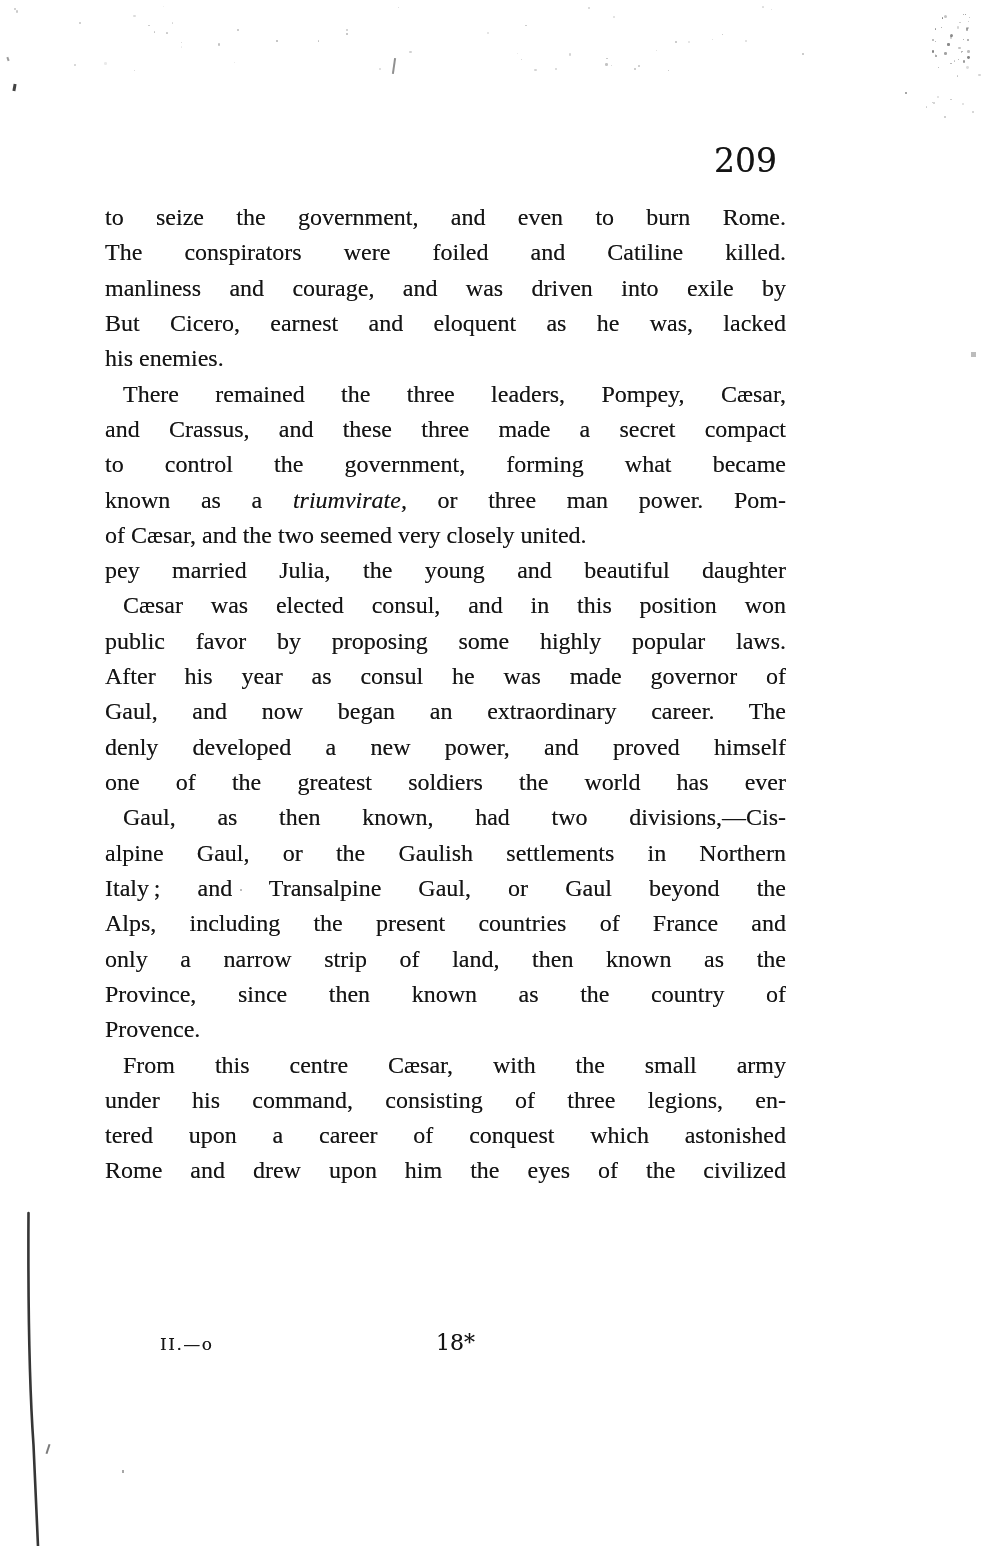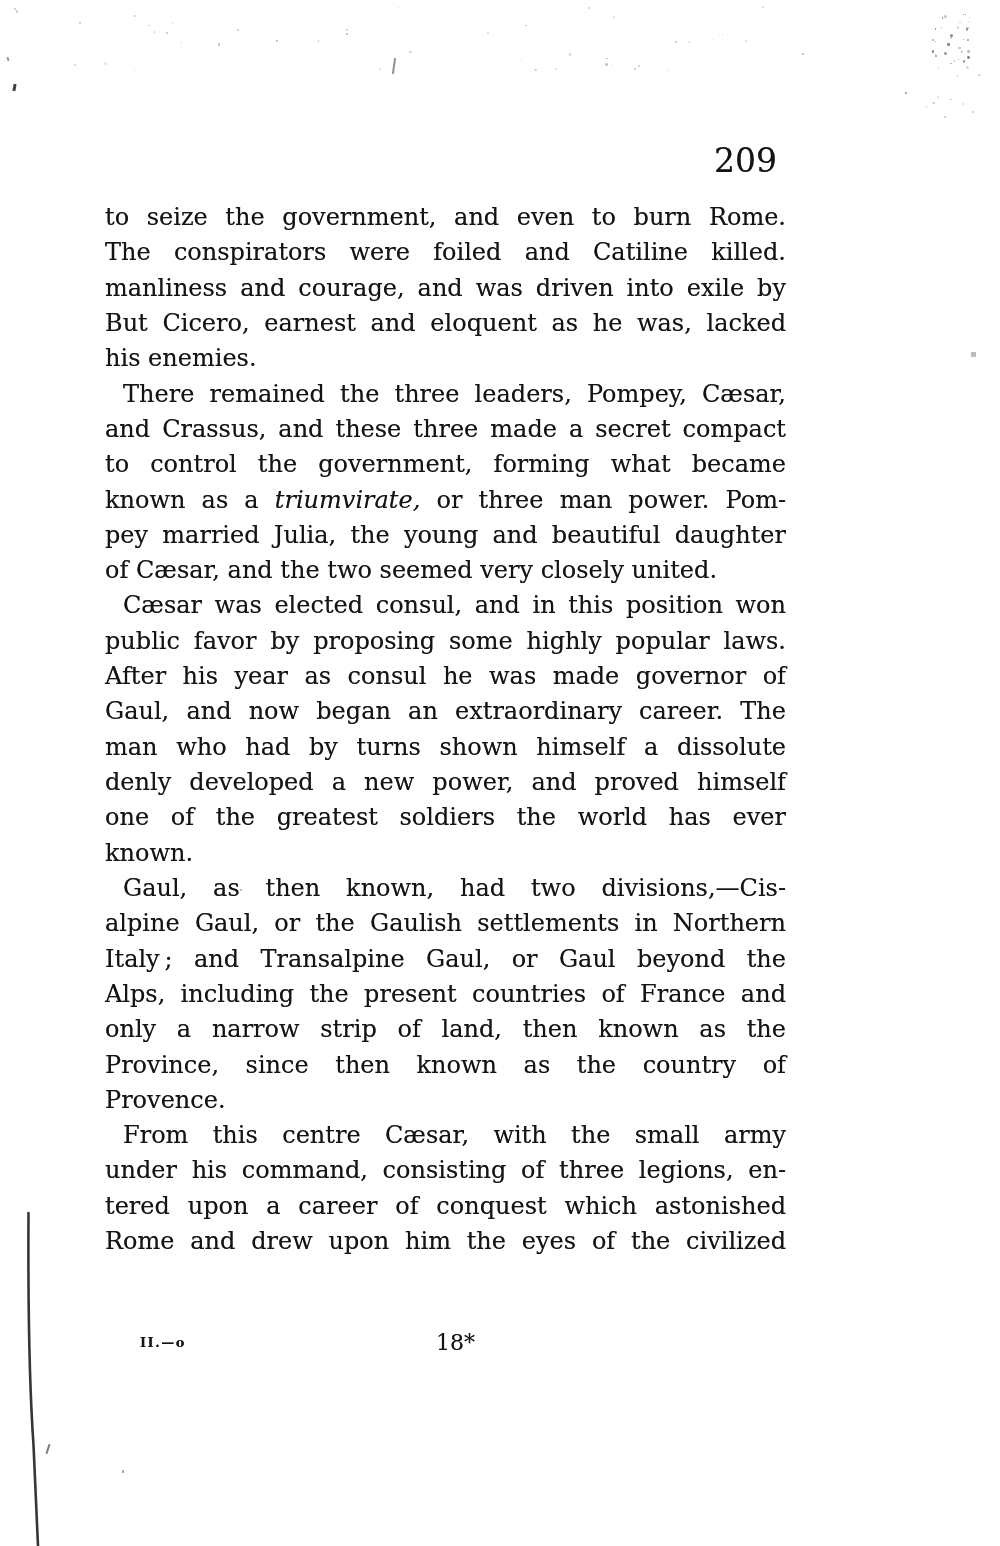--- a/index.html
+++ b/index.html
@@ -27,35 +27,34 @@
     font-size:33px; line-height:1;
     text-shadow:0 0 0.5px rgba(17,17,17,0.5);
   }
   
   .bodytext {
     position:absolute; left:105px; top:200px; width:681px;
     font-size:24px; line-height:35.32px;
     text-shadow:0 0 0.5px rgba(17,17,17,0.55);
     font-kerning:normal;
   }
-  .paragraph { margin:0; }
+  .paragraph { margin:0;font-family:Liberation Serif, serif; }
   .line {
     text-align:justify;
     -moz-text-align-last:justify;
     text-align-last:justify;
   }
   .line.endline { text-align-last:left; -moz-text-align-last:left; }
   .line.indent { text-indent:18px; }
   .it { font-style:italic; }
   
   .volume-mark {
-    position:absolute; left:140px; top:1336px;
-    font-size:13px; letter-spacing:1.5px; line-height:1;
+    position:absolute; left:160px; top:1336px;
+    font-size:17px; letter-spacing:1.5px; line-height:1;
     text-shadow:0 0 0.4px rgba(17,17,17,0.5);
-    font-weight:bold;
   }
   .section-mark {
     position:absolute; left:436px; top:1332px;
     font-size:22px; line-height:1;
     text-shadow:0 0 0.4px rgba(17,17,17,0.5);
   }
   
   .edge-line-svg { position:absolute; left:0; top:1205px; width:60px; height:341px; }
   .noise { position:absolute; left:0; top:0; width:1000px; height:1546px; pointer-events:none; }
   .speck { position:absolute; background:#4a4a4a; border-radius:50%; }
@@ -181,32 +180,30 @@
         <div class="line">The conspirators were foiled and Catiline killed.</div>
         <div class="line">manliness and courage, and was driven into exile by</div>
         <div class="line">But Cicero, earnest and eloquent as he was, lacked</div>
         <div class="line endline">his enemies.</div>
       </div>
       <div class="paragraph">
         <div class="line indent">There remained the three leaders, Pompey, Cæsar,</div>
         <div class="line">and Crassus, and these three made a secret compact</div>
         <div class="line">to control the government, forming what became</div>
         <div class="line"><span>known as a </span><span class="it">triumvirate,</span><span> or three man power.  Pom-</span></div>
+        <div class="line endline">of Cæsar, and the two seemed very closely united.</div>
         <div class="line">pey married Julia, the young and beautiful daughter</div>
-        <div class="line endline">of Cæsar, and the two seemed very closely united.</div>
       </div>
       <div class="paragraph">
         <div class="line indent">Cæsar was elected consul, and in this position won</div>
         <div class="line">public favor by proposing some highly popular laws.</div>
         <div class="line">After his year as consul he was made governor of</div>
         <div class="line">Gaul, and now began an extraordinary career.  The</div>
-        <div class="line">man who had by turns shown himself a dissolute</div>
         <div class="line">denly developed a new power, and proved himself</div>
         <div class="line">one of the greatest soldiers the world has ever</div>
-        <div class="line endline">known.</div>
       </div>
       <div class="paragraph">
         <div class="line indent">Gaul, as then known, had two divisions,—Cis-</div>
         <div class="line">alpine Gaul, or the Gaulish settlements in Northern</div>
         <div class="line">Italy ; and Transalpine Gaul, or Gaul beyond the</div>
         <div class="line">Alps, including the present countries of France and</div>
         <div class="line">only a narrow strip of land, then known as the</div>
         <div class="line">Province, since then known as the country of</div>
         <div class="line endline">Provence.</div>
       </div>

